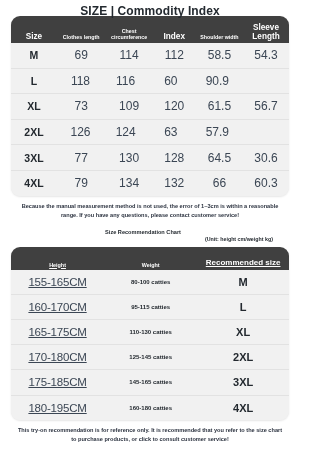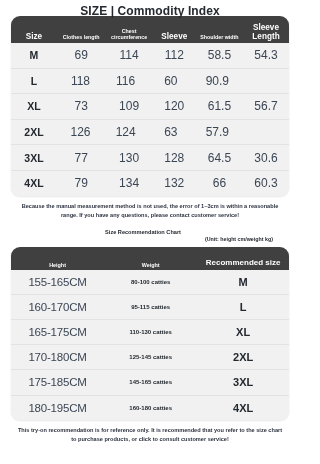--- a/index.html
+++ b/index.html
@@ -113,27 +113,27 @@
   .mid-unit {
     width: 36%;
     text-align: center;
     font-size: 5.3px;
     font-weight: bold;
     color: #23292f;
     padding-top: 7px;
   }
 
   
-  .c-height { width: 33.5%; }
+  .c-height { width: 33.5%; text-decoration: underline; }
   .c-weight { width: 33.5%; }
   .c-rec    { width: 33%; }
 
   .rc-head { height: 23px; }
   .rc-head .th.sm { font-size: 5.4px; }
-  .rc-head .th.lg { font-size: 8px; }
+  .rc-head .th.lg { font-size: 8px; text-decoration: underline; }
 
   .rc-row { height: 24.2px; }
   .rc-row .td.h {
     font-size: 11.5px;
     color: #3b4654;
     letter-spacing: -0.2px;
   }
   .rc-row .td.w {
     font-size: 6px;
     font-weight: bold;
@@ -148,21 +148,21 @@
 </head>
 <body>
 
 <div class="page-title">SIZE | Commodity Index</div>
 
 <div class="card">
   <div class="thead sz-head">
     <div class="th c-size big">Size</div>
     <div class="th c-cloth">Clothes length</div>
     <div class="th c-chest">Chest circumference</div>
-    <div class="th c-swing big">Sleeve</div>
+    <div class="th c-swing big">Index</div>
     <div class="th c-should">Shoulder width</div>
     <div class="th c-sleeve big">Sleeve Length</div>
   </div>
 
   <div class="trow sz-row first">
     <div class="td c-size lbl">M</div>
     <div class="td c-cloth">69</div>
     <div class="td c-chest">114</div>
     <div class="td c-swing">112</div>
     <div class="td c-should">58.5</div>

